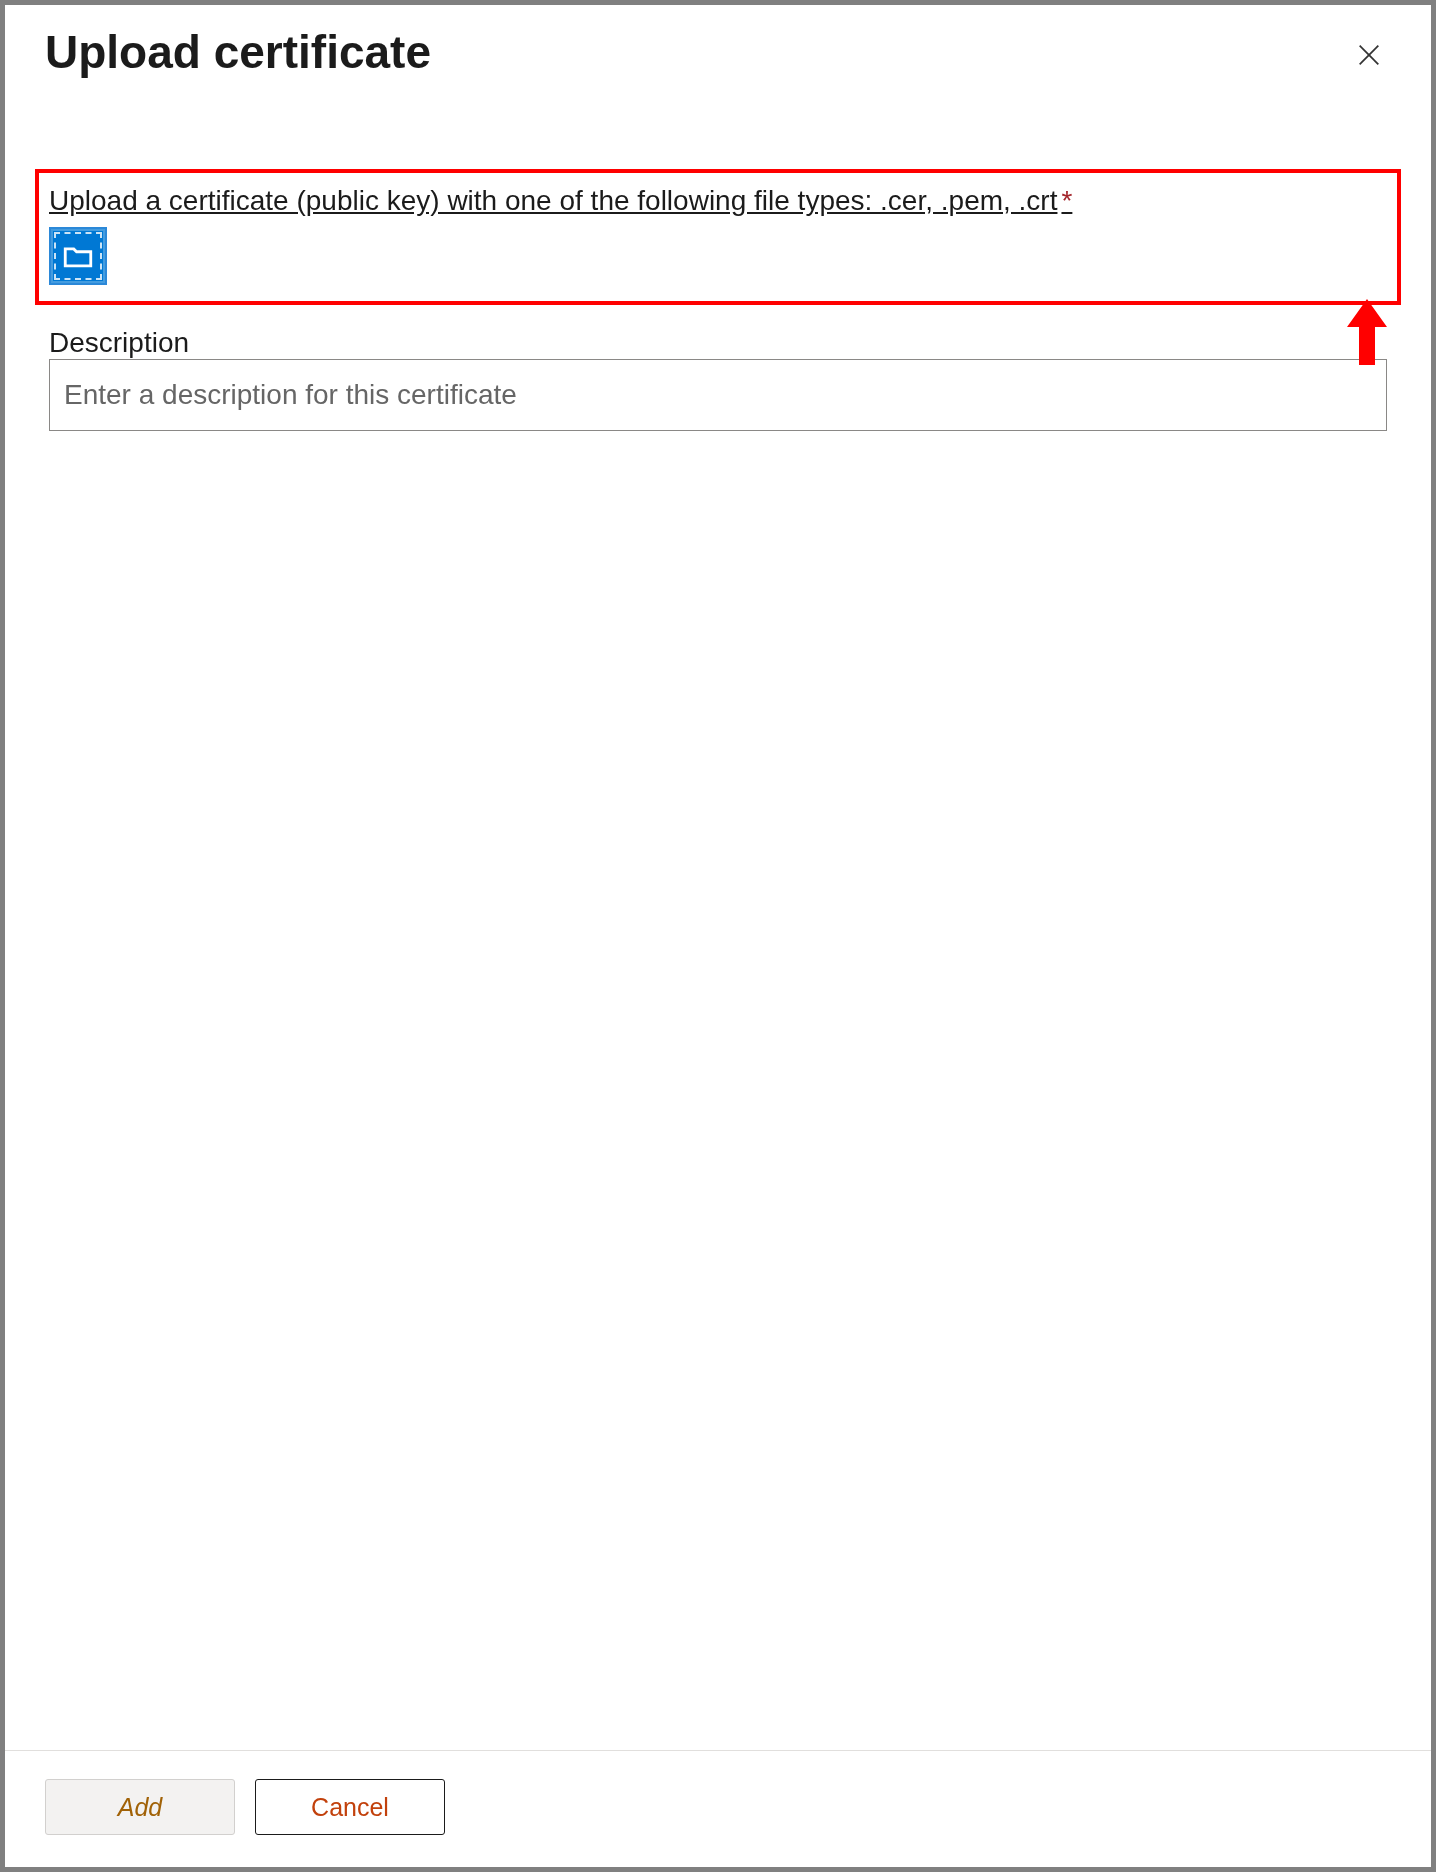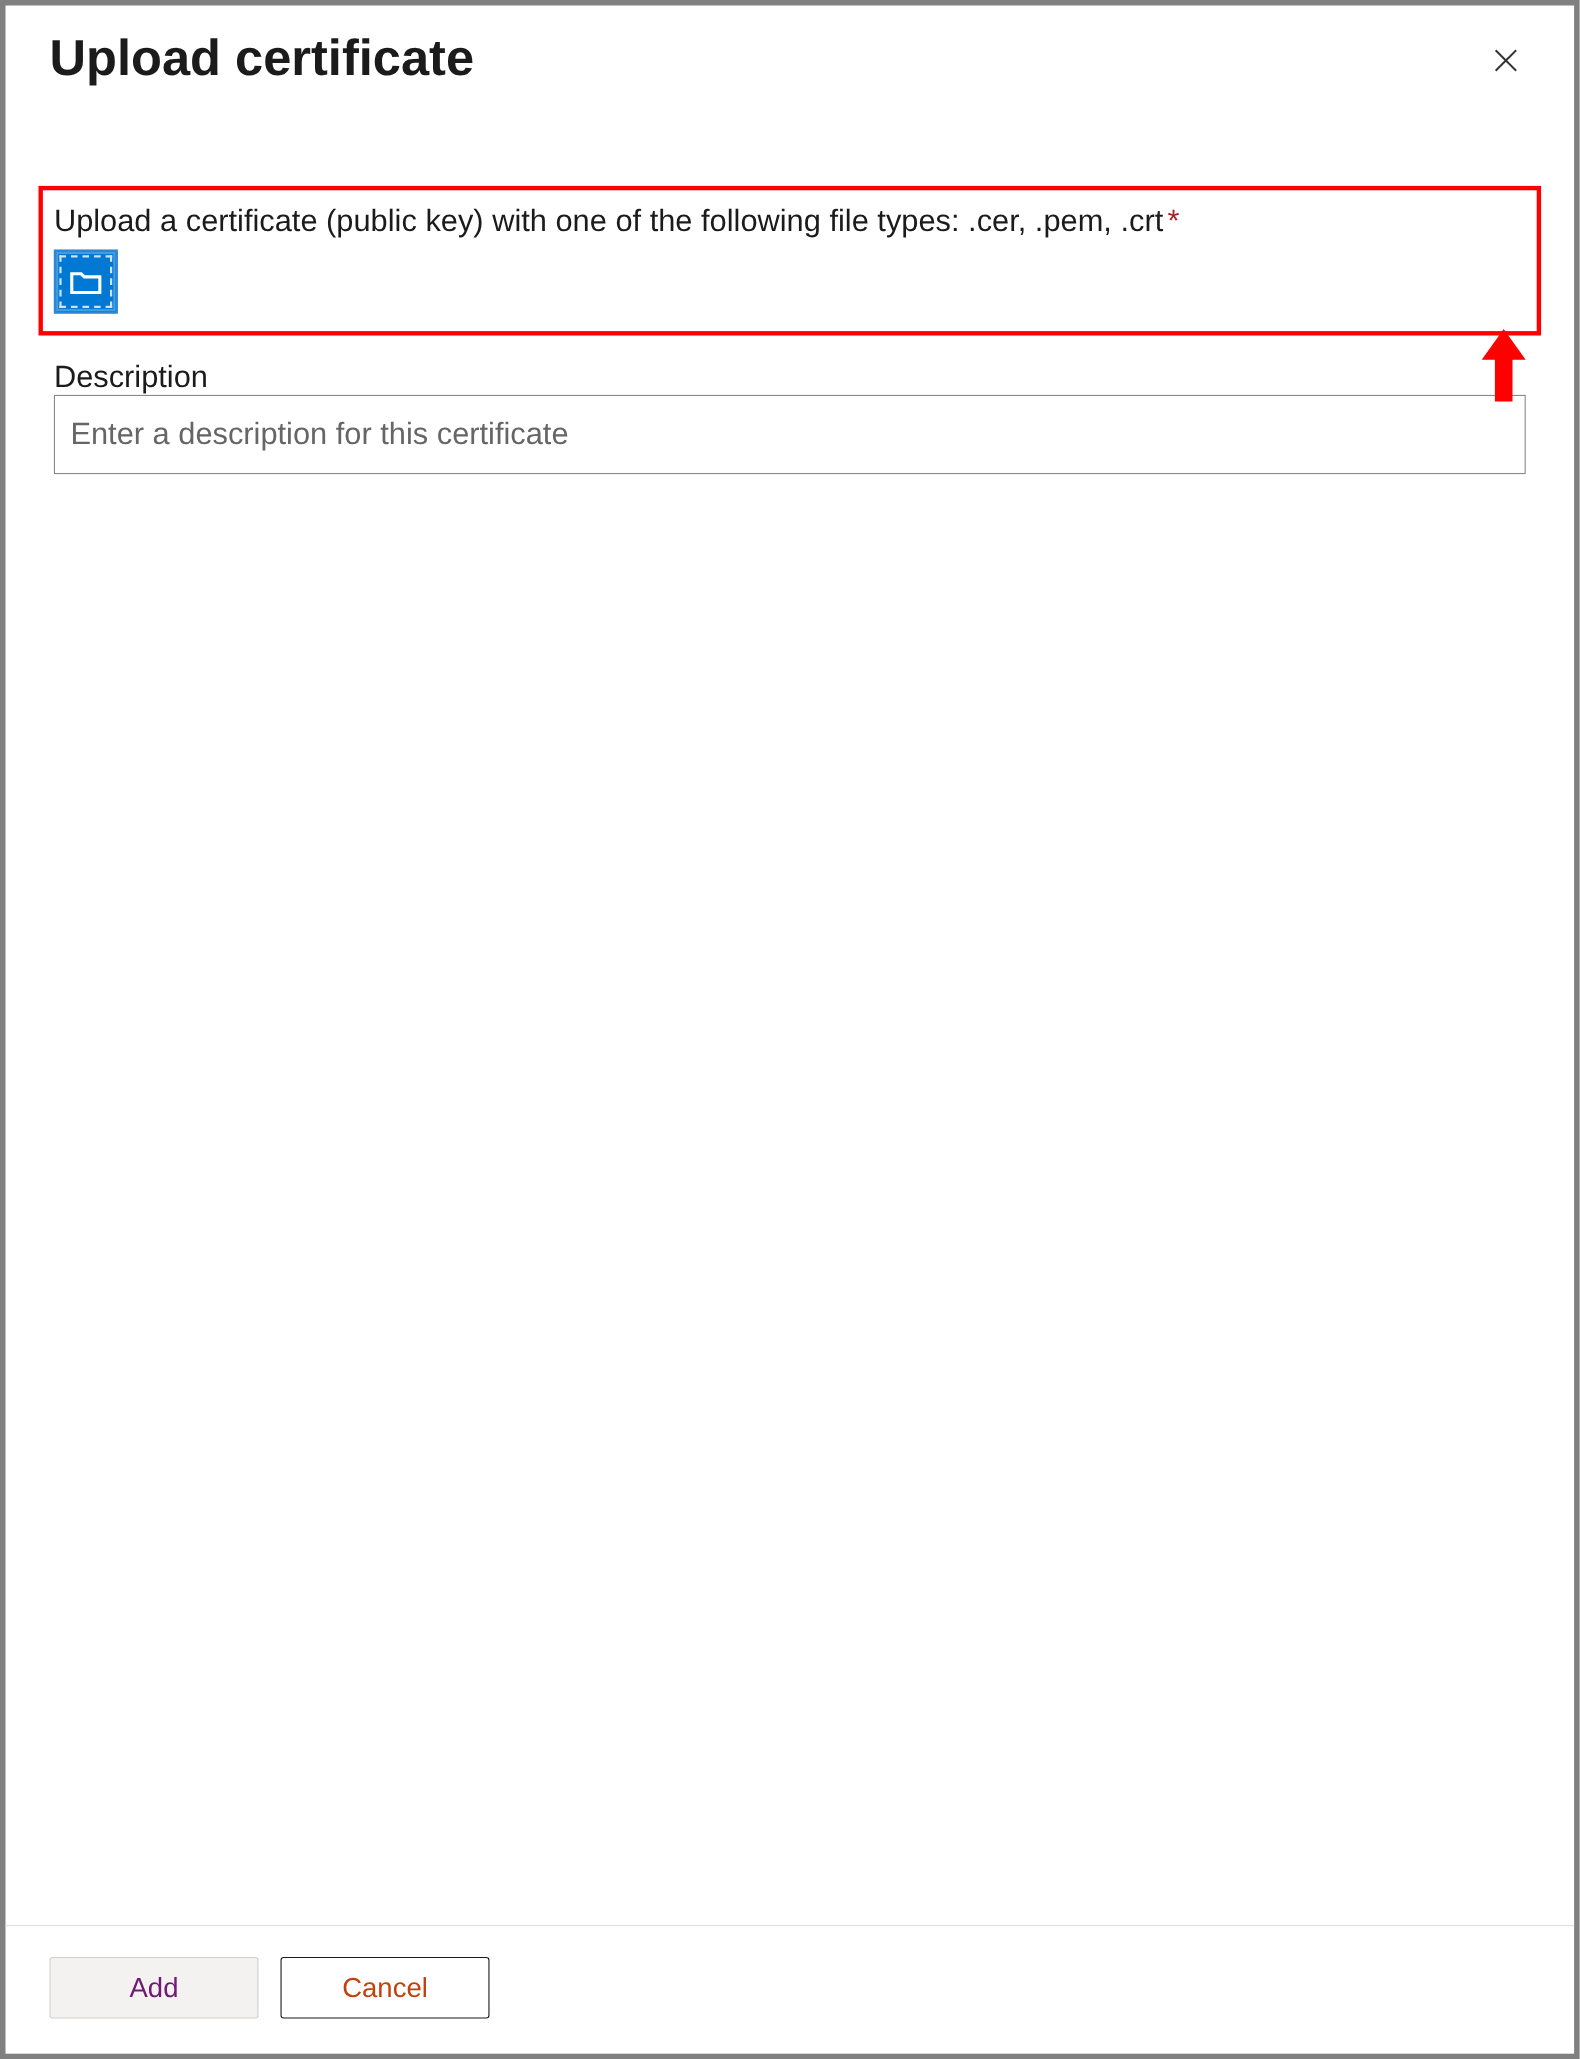--- a/index.html
+++ b/index.html
@@ -57,20 +57,21 @@
       border: 4px solid #ff0000;
       padding: 12px 10px 16px 10px;
       position: relative;
     }
     .field-label {
       font-size: 28px;
       color: #1b1b1b;
       margin-bottom: 10px;
       display: flex;
       align-items: baseline;
+      text-decoration: underline;
     }
     .required-asterisk {
       color: #a4262c;
       margin-left: 4px;
       font-size: 28px;
     }
     .file-row {
       display: flex;
       align-items: stretch;
       gap: 10px;
@@ -156,21 +157,22 @@
     .btn {
       height: 56px;
       min-width: 190px;
       font-size: 25px;
       cursor: pointer;
       border-radius: 3px;
     }
     .btn-primary {
       background: #f3f2f1;
       border: 1px solid #d2d0ce;
-      color: #701a75;
+      color: #a16207;
+      font-style: italic;
     }
     .btn-secondary {
       background: #ffffff;
       border: 1.5px solid #1b1b1b;
       color: #c2410c;
       font-weight: 400;
     }
   </style>
 </head>
 <body>

